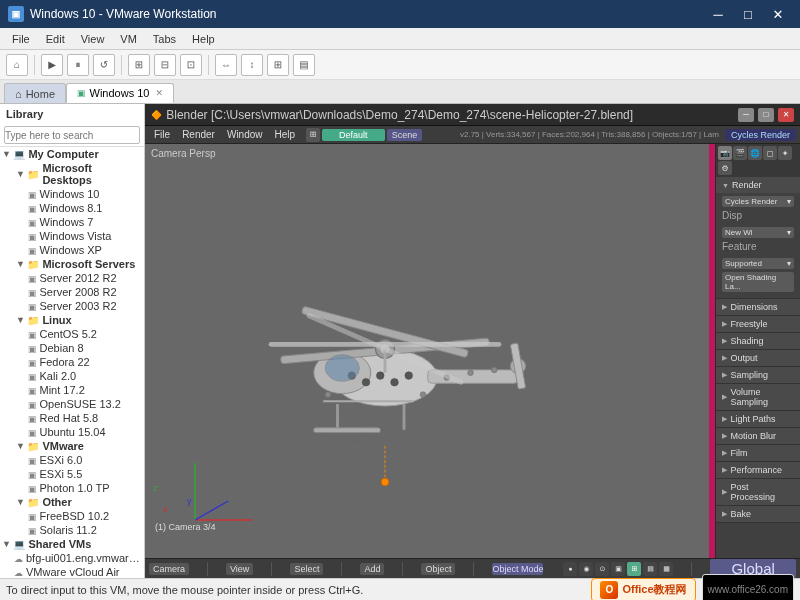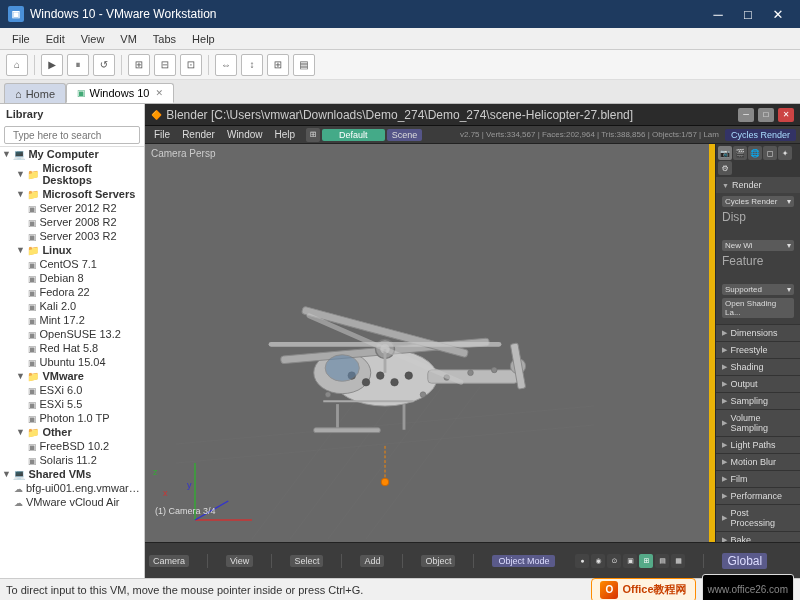--- a/index.html
+++ b/index.html
@@ -114,21 +114,21 @@
     }
     .search-bar {
       padding: 2px 4px;
       border-bottom: 1px solid #ddd;
     }
     .search-input {
       width: 100%;
       height: 18px;
       border: 1px solid #bbb;
       border-radius: 2px;
-      padding: 0 8px;
+      padding: 0 0;
       font-size: 10px;
       background: #fff;
     }
     .tree-item {
       padding: 1px 0;
       cursor: pointer;
       font-size: 11px;
       color: #333;
       white-space: nowrap;
       overflow: hidden;
@@ -191,21 +191,21 @@
       padding: 1px 5px;
       color: #ddd;
       font-size: 10px;
       cursor: pointer;
       border-radius: 2px;
     }
 
     .blender-viewport {
       flex: 1;
       position: relative;
-      background: #eab308;
+      background: #be185d;
       display: flex;
       overflow: hidden;
       gap: 6px;
     }
 
     
     .viewport-3d {
       flex: 1;
       position: relative;
       background: #686868;
@@ -251,36 +251,36 @@
       color: #ddd;
       font-size: 9px;
       cursor: pointer;
       display: flex;
       align-items: center;
       gap: 3px;
     }
     .panel-section-arrow { font-size: 7px; color: #aaa; }
     .panel-section-body { padding: 3px 6px; }
     .panel-row { margin-bottom: 3px; }
-    .panel-label { color: #aaa; font-size: 12px; display: block; margin-bottom: 16px; }
+    .panel-label { color: #aaa; font-size: 10px; display: block; margin-bottom: 6px; }
     .panel-dropdown {
       background: #5a5a5a;
       color: #ddd;
       font-size: 8px;
       padding: 1px 3px;
       border-radius: 2px;
       width: 100%;
       display: flex;
       align-items: center;
       justify-content: space-between;
     }
 
     
     .blender-bottom {
-      height: 36px;
+      height: 20px;
       background: #3c3c3c;
       display: flex;
       align-items: center;
       padding: 0 4px;
       gap: 16px;
       border-top: 1px solid #222;
     }
     .bottom-btn {
       padding: 1px 4px;
       background: #555;
@@ -395,20 +395,27 @@
         <span>My Computer</span>
       </div>
       <div class="tree-children">
 
         <div class="tree-group">
           <div class="tree-group-header">
             <span class="tree-arrow">▼</span>
             <span class="tree-folder-icon">📁</span>
             <span>Microsoft Desktops</span>
           </div>
+          <div class="tree-children">
+            <div class="tree-item"><span class="tree-vm-icon">▣</span><span>Windows 10</span></div>
+            <div class="tree-item"><span class="tree-vm-icon">▣</span><span>Windows 8.1</span></div>
+            <div class="tree-item"><span class="tree-vm-icon">▣</span><span>Windows 7</span></div>
+            <div class="tree-item"><span class="tree-vm-icon">▣</span><span>Windows Vista</span></div>
+            <div class="tree-item"><span class="tree-vm-icon">▣</span><span>Windows XP</span></div>
+          </div>
         </div>
 
         <div class="tree-group">
           <div class="tree-group-header">
             <span class="tree-arrow">▼</span>
             <span class="tree-folder-icon">📁</span>
             <span>Microsoft Servers</span>
           </div>
           <div class="tree-children">
             <div class="tree-item"><span class="tree-vm-icon">▣</span><span>Server 2012 R2</span></div>
@@ -417,21 +424,21 @@
           </div>
         </div>
 
         <div class="tree-group">
           <div class="tree-group-header">
             <span class="tree-arrow">▼</span>
             <span class="tree-folder-icon">📁</span>
             <span>Linux</span>
           </div>
           <div class="tree-children">
-            <div class="tree-item"><span class="tree-vm-icon">▣</span><span>CentOS 7.1</span></div>
+            <div class="tree-item"><span class="tree-vm-icon">▣</span><span>CentOS 5.2</span></div>
             <div class="tree-item"><span class="tree-vm-icon">▣</span><span>Debian 8</span></div>
             <div class="tree-item"><span class="tree-vm-icon">▣</span><span>Fedora 22</span></div>
             <div class="tree-item"><span class="tree-vm-icon">▣</span><span>Kali 2.0</span></div>
             <div class="tree-item"><span class="tree-vm-icon">▣</span><span>Mint 17.2</span></div>
             <div class="tree-item"><span class="tree-vm-icon">▣</span><span>OpenSUSE 13.2</span></div>
             <div class="tree-item"><span class="tree-vm-icon">▣</span><span>Red Hat 5.8</span></div>
             <div class="tree-item"><span class="tree-vm-icon">▣</span><span>Ubuntu 15.04</span></div>
           </div>
         </div>
 
@@ -697,33 +704,33 @@
       <div class="bottom-btn">Camera</div>
       <div class="bottom-separator"></div>
       <div class="bottom-btn">View</div>
       <div class="bottom-separator"></div>
       <div class="bottom-btn">Select</div>
       <div class="bottom-separator"></div>
       <div class="bottom-btn">Add</div>
       <div class="bottom-separator"></div>
       <div class="bottom-btn">Object</div>
       <div class="bottom-separator"></div>
-      <div style="padding:1px 6px;background:#5a5a8a;border-radius:2px;font-size:9px;color:#ddf;cursor:pointer;">Object Mode</div>
+      <div style="padding:1px 0;background:#5a5a8a;border-radius:2px;font-size:9px;color:#ddf;cursor:pointer;">Object Mode</div>
 
       <div style="display:flex;gap:2px;margin-left:4px;">
         <div style="width:14px;height:14px;background:#444;border-radius:2px;display:flex;align-items:center;justify-content:center;font-size:7px;color:#ddd;">●</div>
         <div style="width:14px;height:14px;background:#444;border-radius:2px;display:flex;align-items:center;justify-content:center;font-size:7px;color:#ddd;">◉</div>
         <div style="width:14px;height:14px;background:#444;border-radius:2px;display:flex;align-items:center;justify-content:center;font-size:7px;color:#ddd;">⊙</div>
         <div style="width:14px;height:14px;background:#444;border-radius:2px;display:flex;align-items:center;justify-content:center;font-size:7px;color:#ddd;">▣</div>
         <div style="width:14px;height:14px;background:#5a8;border-radius:2px;display:flex;align-items:center;justify-content:center;font-size:7px;color:#fff;">⊞</div>
         <div style="width:14px;height:14px;background:#444;border-radius:2px;display:flex;align-items:center;justify-content:center;font-size:7px;color:#ddd;">▤</div>
         <div style="width:14px;height:14px;background:#444;border-radius:2px;display:flex;align-items:center;justify-content:center;font-size:7px;color:#ddd;">▦</div>
       </div>
       <div class="bottom-separator"></div>
-      <div style="padding:1px 5px;background:#5a5a8a;border-radius:2px;font-size:12px;color:#ddf;cursor:pointer;">Global</div>
+      <div style="padding:1px 21px;background:#5a5a8a;border-radius:2px;font-size:15px;color:#ddf;cursor:pointer;">Global</div>
     </div>
 
   </div>
 </div>
 
 <div class="status-bar">
   <span>To direct input to this VM, move the mouse pointer inside or press Ctrl+G.</span>
   <div style="flex:1;"></div>
 
   <div style="display:flex;align-items:center;gap:6px;">

